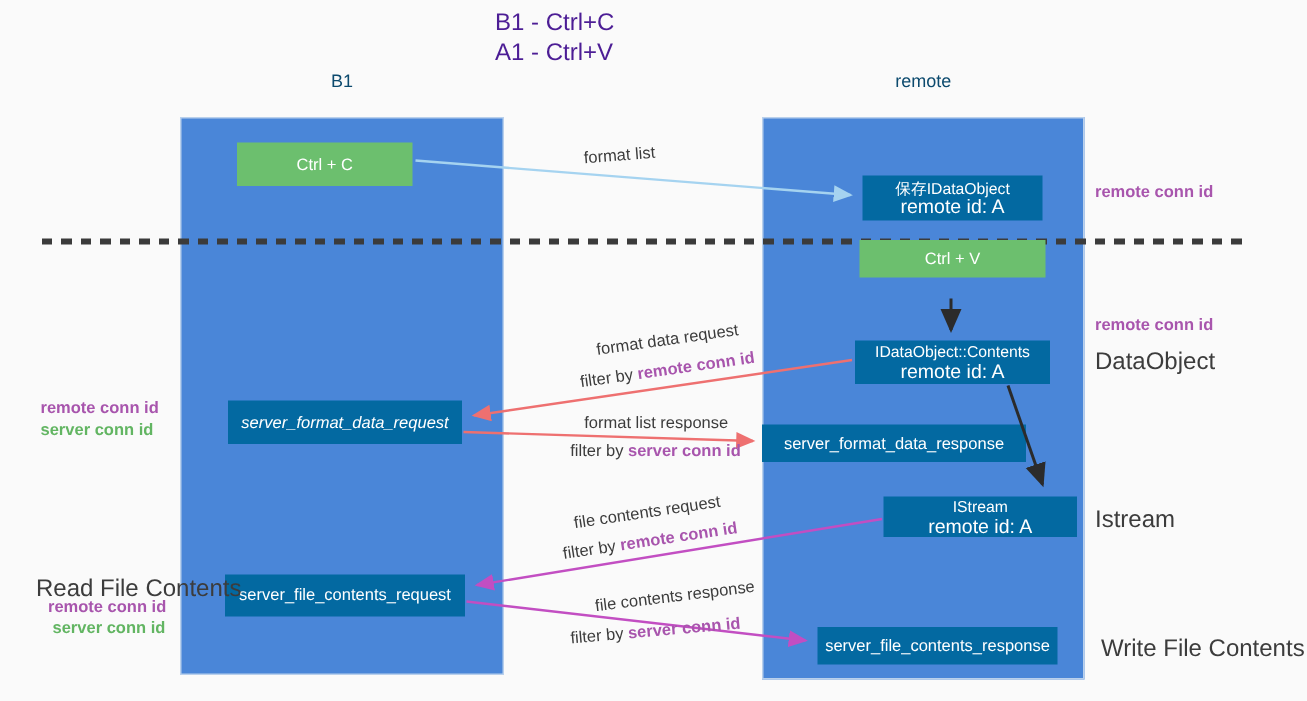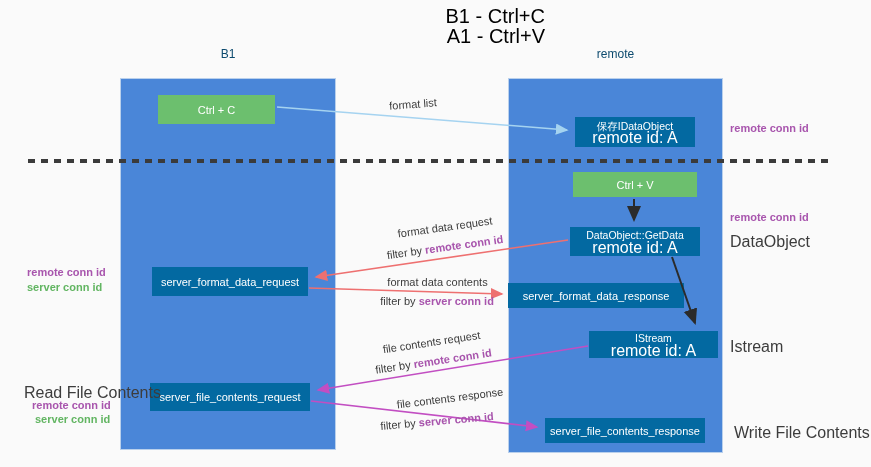--- a/index.html
+++ b/index.html
@@ -1,45 +1,45 @@
 <!DOCTYPE html>
 <html><head>
 <meta charset="utf-8">
 <style>
   html,body{margin:0;padding:0;}
   body{font-family:"Liberation Sans", sans-serif; background:#fafafa;}
   .canvas{position:relative; width:871px; height:467px; background:#fafafa; overflow:hidden;}
 
-  .title{position:absolute; left:330px; top:6px; width:215px; text-align:right;
-         font-size:20px; color:#000000; line-height:20px; z-index:5;}
+  .title{position:absolute; left:330px; top:6px; width:215px; text-align:left;
+         font-size:16px; color:#4c1d95; line-height:20px; z-index:5;}
 
   .lane{position:absolute; background:#4a86d8; border:1px solid #b9d0ec; box-sizing:border-box; z-index:1;}
   .lane-left{left:120px; top:78px; width:216px; height:372px;}
   .lane-right{left:508px; top:78px; width:215px; height:375px;}
 
   .lane-header{position:absolute; text-align:center; font-size:12px; color:#0c4a6e; line-height:14px; z-index:5;}
   .lane-header-left{left:120px; top:47px; width:216px;}
   .lane-header-right{left:508px; top:47px; width:215px;}
 
   .dashed-line{position:absolute; left:28px; top:159px; width:806px; height:4px; z-index:2;
     background:repeating-linear-gradient(90deg,#3b3b3b 0 7px, transparent 7px 13px);}
 
   .box{position:absolute; z-index:3; display:flex; flex-direction:column; align-items:center;
        justify-content:center; color:#ffffff; text-align:center; box-sizing:border-box;}
   .box-green{background:#6cbf6e;}
   .box-orange{background:#0369a1;}
   .box .l1{font-size:10.5px; line-height:12.5px;}
-  .box .l2{font-size:16px; line-height:12.5px;}
+  .box .l2{font-size:13px; line-height:12.5px;}
   .box .single{font-size:11px;}
 
   .b-ctrlc{left:158px; top:95px; width:117px; height:29px;}
   .b-save{left:575px; top:117px; width:120px; height:30px;}
-  .b-ctrlv{left:573px; top:172px; width:124px; height:25px;}
+  .b-ctrlv{left:573px; top:160px; width:124px; height:25px;}
   .b-getdata{left:570px; top:227px; width:130px; height:29px;}
-  .b-fmtreq{left:152px; top:267px; width:156px; height:29px;}
+  .b-fmtreq{left:152px; top:267px; width:156px; height:29px;font-style:italic;}
   .b-fmtresp{left:508px; top:283px; width:176px; height:25px;}
   .b-istream{left:589px; top:331px; width:129px; height:27px;}
   .b-filereq{left:150px; top:383px; width:160px; height:28px;}
   .b-fileresp{left:545px; top:418px; width:160px; height:25px;}
 
   .side-label{position:absolute; z-index:5; font-size:16px; color:#3c3c3c; white-space:nowrap;}
   .lbl-purple{color:#a855ad; font-weight:bold; font-size:11px;}
   .lbl-green{color:#62b562; font-weight:bold; font-size:11px;}
 
   .arrow-label{position:absolute; z-index:5; font-size:11px; color:#3c3c3c; white-space:nowrap;
@@ -101,21 +101,21 @@
   <div class="box box-orange b-save">
     <span class="l1">保存IDataObject</span>
     <span class="l2">remote id: A</span>
   </div>
 
   <div class="box box-green b-ctrlv">
     <span class="single">Ctrl + V</span>
   </div>
 
   <div class="box box-orange b-getdata">
-    <span class="l1">DataObject::GetData</span>
+    <span class="l1">IDataObject::Contents</span>
     <span class="l2">remote id: A</span>
   </div>
 
   <div class="box box-orange b-fmtreq">
     <span class="single">server_format_data_request</span>
   </div>
 
   <div class="box box-orange b-fmtresp">
     <span class="single">server_format_data_response</span>
   </div>
@@ -133,21 +133,21 @@
     <span class="single">server_file_contents_response</span>
   </div>
 
   <div class="arrow-label" style="left:348px; top:98px; width:130px; transform:rotate(-4.5deg);">format list</div>
 
   <div class="arrow-label" style="left:380px; top:221px; width:130px; transform:rotate(-8deg);">format data request</div>
   <div class="arrow-label" style="left:370px; top:241px; width:150px; transform:rotate(-8deg);">
     <span>filter by </span><b class="key-purple">remote conn id</b>
   </div>
 
-  <div class="arrow-label" style="left:380px; top:276px; width:115px;">format data contents</div>
+  <div class="arrow-label" style="left:380px; top:276px; width:115px;">format list response</div>
   <div class="arrow-label" style="left:376px; top:295px; width:122px;">
     <span>filter by </span><b class="key-purple">server conn id</b>
   </div>
 
   <div class="arrow-label" style="left:374px; top:336px; width:115px; transform:rotate(-8.5deg);">file contents request</div>
   <div class="arrow-label" style="left:366px; top:355px; width:135px; transform:rotate(-8.5deg);">
     <span>filter by </span><b class="key-purple">remote conn id</b>
   </div>
 
   <div class="arrow-label" style="left:390px; top:392px; width:120px; transform:rotate(-7deg);">file contents response</div>

